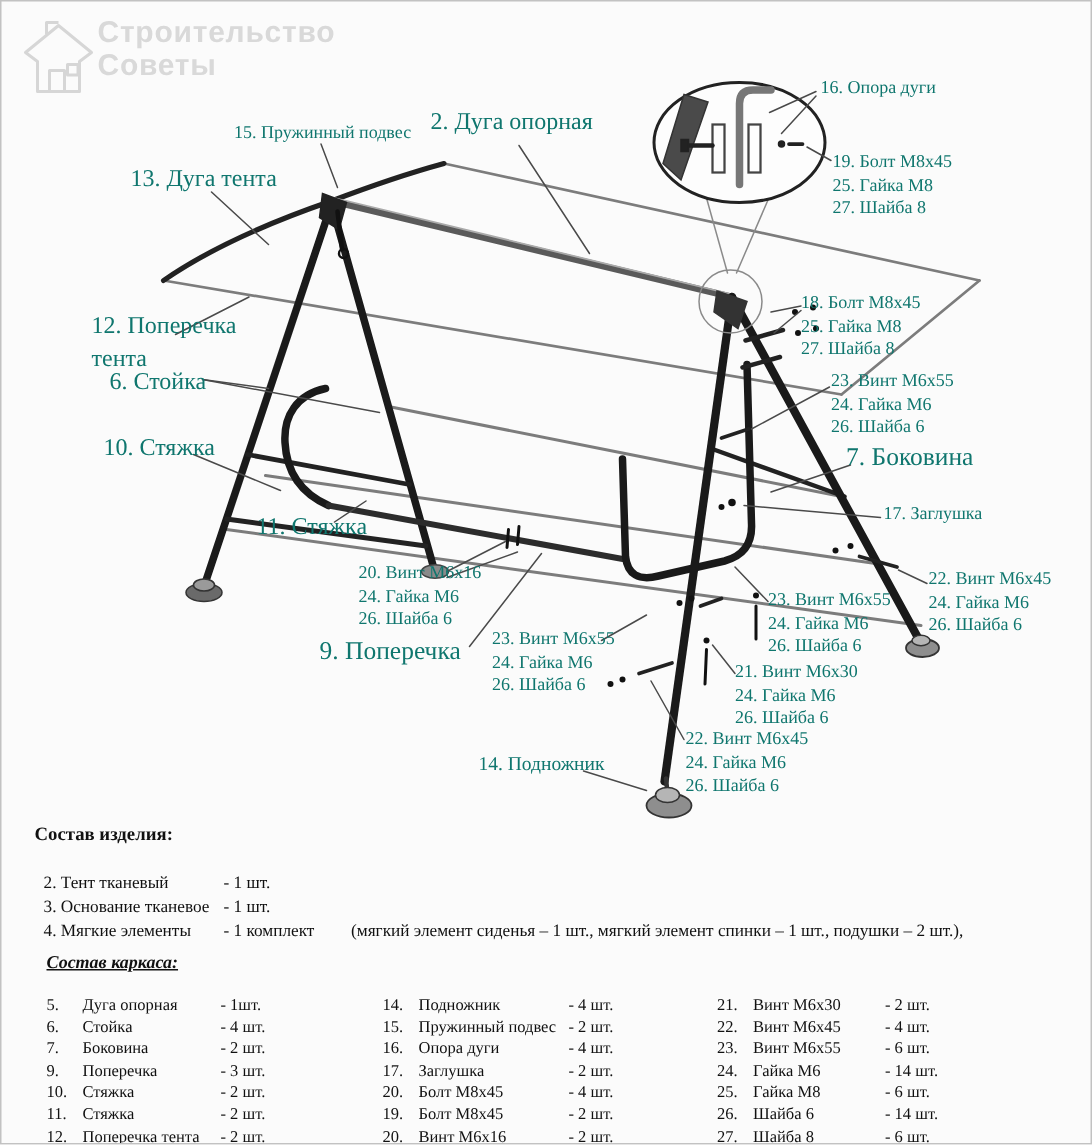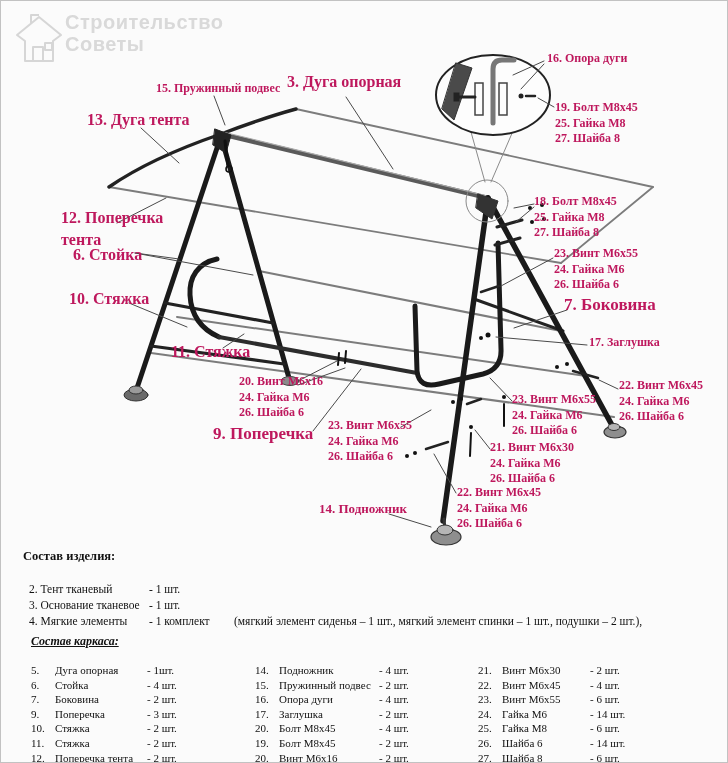--- a/index.html
+++ b/index.html
@@ -7,21 +7,21 @@
     position:relative;width:728px;height:763px;margin:0 auto;
     background:#fbfbfb;border:1px solid #c2c2c2;box-sizing:border-box;
     font-family:"Liberation Serif", serif;color:#111;overflow:hidden;
   }
   svg{position:absolute;left:0;top:0;}
   .wm{position:absolute;left:64px;top:10px;line-height:22px;
       font-family:"Liberation Sans", sans-serif;font-size:20px;font-weight:bold;
       color:#d9d9d9;letter-spacing:.5px;}
   .title{position:absolute;left:120px;top:16px;width:360px;text-align:center;
       font-size:21px;font-weight:bold;white-space:nowrap;}
-  .lbl{position:absolute;font-weight:bold;white-space:nowrap;color:#be185d;}
+  .lbl{position:absolute;font-weight:normal;white-space:nowrap;color:#0f766e;}
   .big{font-size:16px;}
   .mid{font-size:13px;}
   .sm{font-size:12px;line-height:15.5px;}
   .grp div{white-space:nowrap;}
   
   .sec-h{position:absolute;left:22px;top:548px;font-size:12.5px;font-weight:bold;}
   .comp{position:absolute;left:28px;top:582px;font-size:11.5px;}
   .comp-row{display:flex;height:16px;align-items:baseline;}
   .comp-name{width:120px;}
   .comp-qty{width:85px;}
@@ -162,21 +162,21 @@
         <path d="M400,426 L430,409"></path>
         <path d="M617,388 L598,379"></path>
         <path d="M511,400 L489,377"></path>
         <path d="M489,448 L474,429"></path>
         <path d="M455,492 L433,453"></path>
       </g>
     </g>
   </svg>
 
   <div class="lbl sm" style="left:155px;top:80px;">15. Пружинный подвес</div>
-  <div class="lbl big" style="left:286px;top:72px;">3. Дуга опорная</div>
+  <div class="lbl big" style="left:286px;top:72px;">2. Дуга опорная</div>
   <div class="lbl big" style="left:86px;top:110px;">13. Дуга тента</div>
   <div class="lbl big" style="left:60px;top:206px;line-height:22px;">
     <div>12. Поперечка</div>
     <div>тента</div>
   </div>
   <div class="lbl big" style="left:72px;top:245px;">6. Стойка</div>
   <div class="lbl big" style="left:68px;top:289px;">10. Стяжка</div>
   <div class="lbl big" style="left:170px;top:342px;">11. Стяжка</div>
   <div class="lbl big" style="left:563px;top:294px;font-size:17px;">7. Боковина</div>
   <div class="lbl sm" style="left:588px;top:334px;">17. Заглушка</div>

